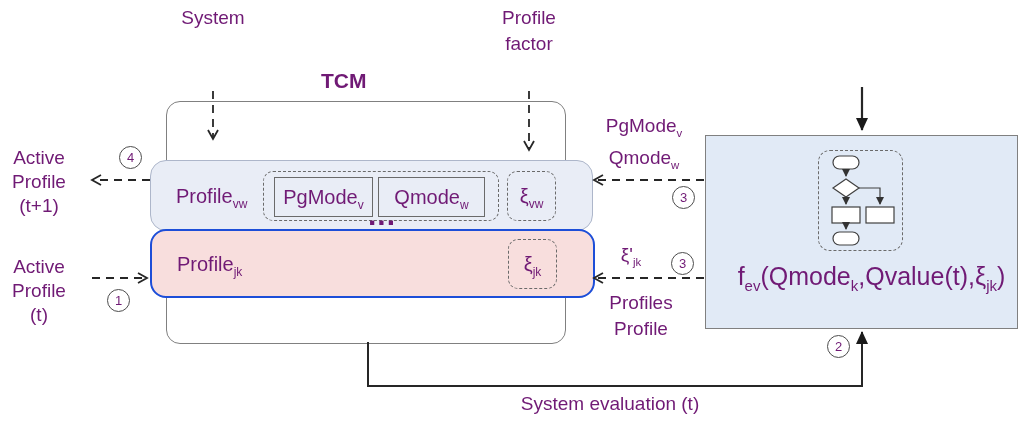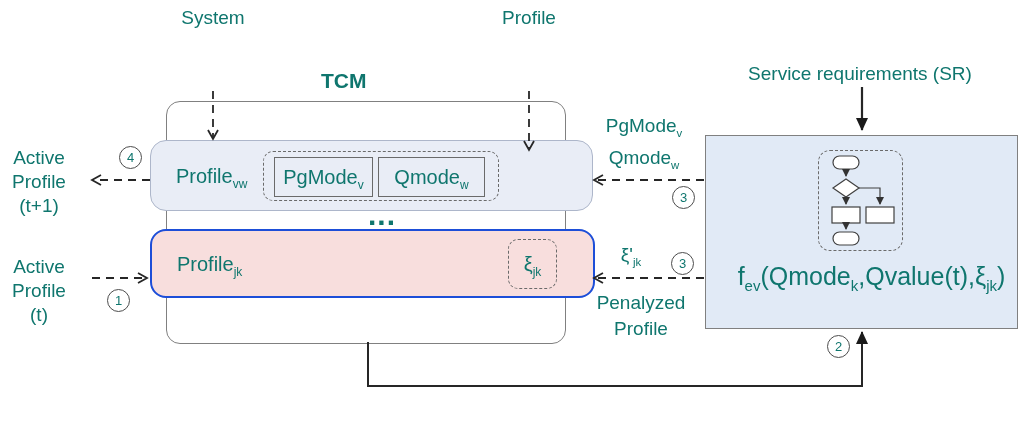--- a/index.html
+++ b/index.html
@@ -1,29 +1,29 @@
 <!DOCTYPE html>
 <html><head>
 <meta charset="utf-8">
 <style>
   html,body{margin:0;padding:0;background:#fff;}
   .canvas{
     position:relative;width:1024px;height:423px;background:#ffffff;
-    font-family:"Liberation Sans",sans-serif;color:#0f766e;overflow:hidden;
+    font-family:"Liberation Sans",sans-serif;color:#701a75;overflow:hidden;
   }
   .abs{position:absolute;}
   .lbl{font-size:19px;line-height:26px;text-align:center;white-space:nowrap;}
   .title{font-size:21px;font-weight:bold;}
   sub{font-size:60%;line-height:0;}
   
   .tcm-box{left:166px;top:101px;width:398px;height:241px;border:1px solid #808080;
     border-radius:14px;background:#ffffff;}
   
   .row{left:150px;width:441px;border-radius:16px;font-size:20px;}
-  .row-blue{top:140px;height:69px;background:#e9edf6;border:1px solid #adb6ca;}
+  .row-blue{top:160px;height:69px;background:#e9edf6;border:1px solid #adb6ca;}
   .row-pink{top:229px;height:65px;background:#f8dedd;border:2px solid #1d4ed8;}
   .row-label{position:absolute;left:25px;top:50%;transform:translateY(-50%);white-space:nowrap;}
   .group{position:absolute;left:112px;width:234px;height:48px;border:1px dashed #6a6a6a;border-radius:10px;}
   .row-blue .group{top:10px;} .row-pink .group{top:8px;}
   .ibox{position:absolute;top:5px;height:38px;border:1px solid #6a6a6a;
     display:flex;align-items:center;justify-content:center;white-space:nowrap;}
   .ibox1{left:10px;width:97px;} .ibox2{left:114px;width:105px;}
   .xi-box{position:absolute;left:356px;width:47px;height:48px;border:1px dashed #6a6a6a;
     border-radius:10px;display:flex;align-items:center;justify-content:center;}
   .row-blue .xi-box{top:10px;} .row-pink .xi-box{top:8px;align-items:center;}
@@ -44,23 +44,23 @@
 <div class="canvas">
 
   <div class="abs lbl" style="left:133px;top:5px;width:160px;">
     <div>System</div>
   </div>
 
   <div class="abs title" style="left:321px;top:69px;width:80px;">TCM</div>
 
   <div class="abs lbl" style="left:449px;top:5px;width:160px;">
     <div>Profile</div>
+    <div>factor</div>
   </div>
 
-  <div class="abs lbl" style="left:730px;top:61px;width:260px;">Service requirements (SR)</div>
 
   <div class="abs lbl" style="left:0;top:146px;width:78px;line-height:24px;">
     <div>Active</div>
     <div>Profile</div>
     <div>(t+1)</div>
   </div>
   <div class="abs lbl" style="left:0;top:255px;width:78px;line-height:24px;">
     <div>Active</div>
     <div>Profile</div>
     <div>(t)</div>
@@ -71,20 +71,23 @@
   <div class="abs row row-blue">
     <span class="row-label"><span>Profile</span><sub>vw</sub></span>
     <div class="group">
       <div class="ibox ibox1">
           <span><span>PgMode</span><sub>v</sub></span>
         </div>
       <div class="ibox ibox2">
           <span><span>Qmode</span><sub>w</sub></span>
         </div>
     </div>
+    <div class="xi-box">
+        <span><span>ξ</span><sub>vw</sub></span>
+      </div>
   </div>
 
   <div class="abs dots">...</div>
 
   <div class="abs row row-pink">
     <span class="row-label"><span>Profile</span><sub>jk</sub></span>
     <div class="xi-box">
         <span><span>ξ</span><sub>jk</sub></span>
       </div>
   </div>
@@ -110,24 +113,25 @@
         </g>
       </svg>
     </div>
     <div class="formula"><span>f</span><sub>ev</sub><span>(Qmode</span><sub>k</sub><span>,Qvalue(t),ξ</span><sub>jk</sub><span>)</span></div>
   </div>
 
   <div class="abs lbl" style="left:586px;top:113px;width:116px;"><span>PgMode</span><sub>v</sub></div>
   <div class="abs lbl" style="left:586px;top:145px;width:116px;"><span>Qmode</span><sub>w</sub></div>
   <div class="abs lbl" style="left:598px;top:242px;width:66px;"><span>ξ'</span><sub>jk</sub></div>
   <div class="abs lbl" style="left:583px;top:290px;width:116px;">
-    <div>Penalyzed</div>
+    <div>Profiles</div>
     <div>Profile</div>
   </div>
 
+  <div class="abs lbl" style="left:505px;top:391px;width:210px;">System evaluation (t)</div>
 
   <div class="abs circ" style="left:119px;top:146px;">4</div>
   <div class="abs circ" style="left:107px;top:289px;">1</div>
   <div class="abs circ" style="left:672px;top:186px;">3</div>
   <div class="abs circ" style="left:671px;top:252px;">3</div>
   <div class="abs circ" style="left:827px;top:335px;">2</div>
 
   <svg class="abs overlay" width="1024" height="423" viewBox="0 0 1024 423">
     <defs>
       <marker id="open" viewBox="0 0 14 14" refX="11" refY="7" markerWidth="14" markerHeight="14" orient="auto" markerUnits="userSpaceOnUse">

